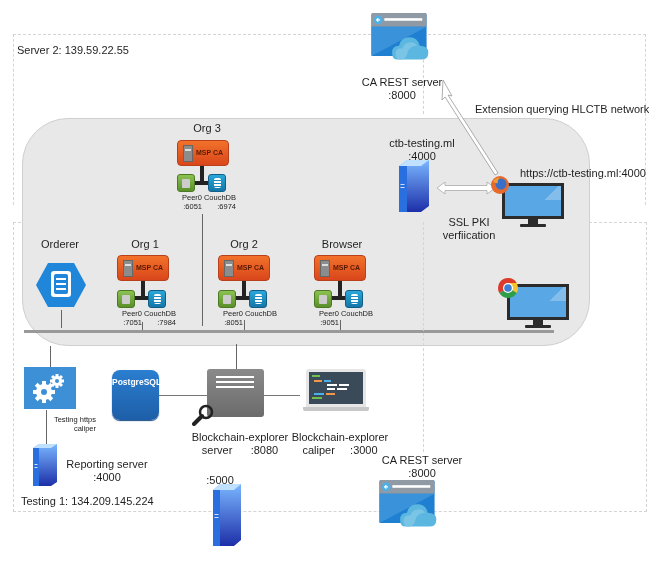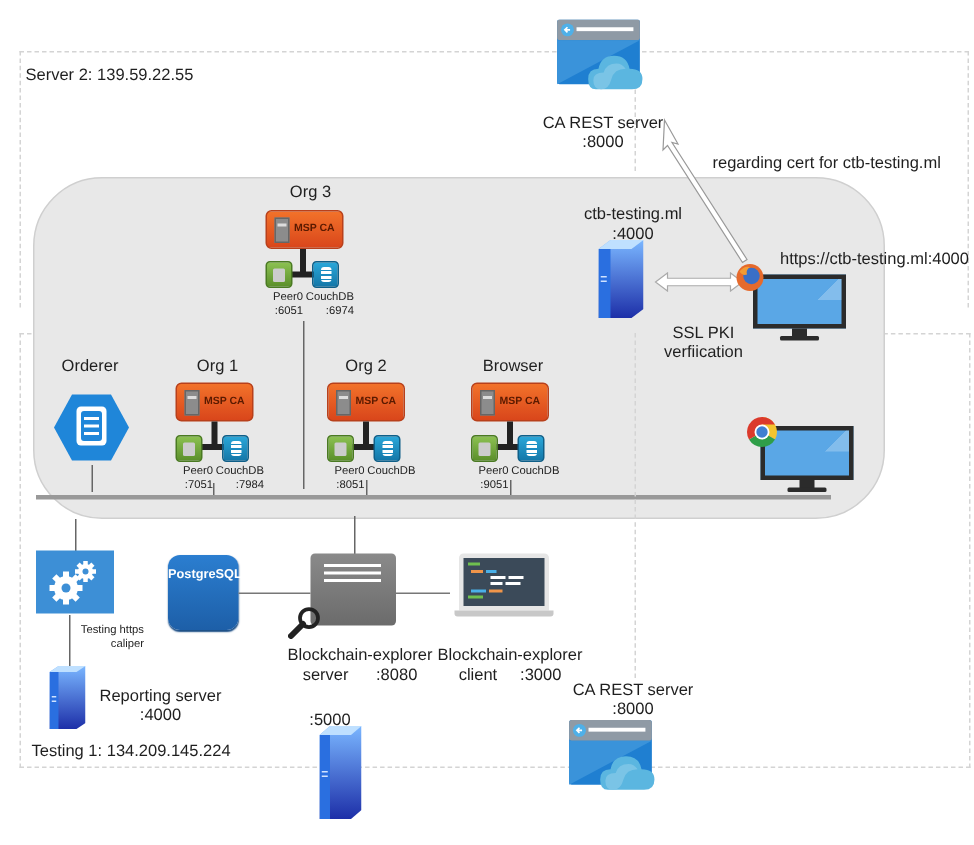--- a/index.html
+++ b/index.html
@@ -208,21 +208,21 @@
       <div style="position:absolute; left:28px; top:16px; width:10px; height:1.5px; background:#fff;"></div>
       <div style="position:absolute; left:5px; top:21px; width:10px; height:1.5px; background:#4ab0e8;"></div>
       <div style="position:absolute; left:17px; top:21px; width:9px; height:1.5px; background:#f0954a;"></div>
       <div style="position:absolute; left:3px; top:25px; width:10px; height:1.5px; background:#6fbf4f;"></div>
     </div>
   </div>
   <div style="position:absolute; left:0; top:38px; width:66px; height:4px; background:#c8c8c8; border-radius:0 0 2px 2px;"></div>
 </div>
 <div class="lbl center" style="left:290px; top:431px; width:100px;">
     <div>Blockchain-explorer</div>
-    <div style="white-space:pre;">client     :3000</div>
+    <div style="white-space:pre;">caliper     :3000</div>
   </div>
 
 <div class="lbl center" style="left:155px; top:474px; width:130px;">
     <div>:5000</div>
   </div>
 <svg class="abs" style="left:213px; top:484px;" width="28" height="62" viewBox="0 0 28 62">
   <defs>
       <linearGradient id="tw2" x1="0" y1="0" x2="0" y2="1">
         <stop offset="0" stop-color="#7ab6ff"></stop>
         <stop offset="1" stop-color="#1d2fa8"></stop>
@@ -244,21 +244,21 @@
   <polygon points="0,16 64,16 0,50" fill="#3a93da"></polygon>
   <path d="M30,54 Q24,54 24,46 Q24,38 32,38 Q34,28 44,28 Q54,28 56,38 Q66,38 66,46 Q66,54 58,54 Z" fill="#5bb6e0"></path>
   <path d="M34,54 Q28,54 28,47 Q28,41 36,41 Q38,34 46,34 Q50,34 53,38 Q44,38 42,46 Q40,54 34,54 Z" fill="#7ac4e6"></path>
 </svg>
 <div class="lbl center" style="left:352px; top:76px; width:100px;">
     <div>CA REST server</div>
     <div>:8000</div>
   </div>
 
 <div class="lbl" style="left:475px; top:103px;">
-    <div>regarding cert for ctb-testing.ml</div>
+    <div>Extension querying HLCTB network</div>
   </div>
 
 <svg class="abs" style="left:440px; top:78px;" width="70" height="100" viewBox="0 0 70 100">
   <polygon points="3,2 12,18 8,17 58,95 55,97 5,19 2,22" fill="#fff" stroke="#999" stroke-width="0.8"></polygon>
 </svg>
 
 <div class="lbl center" style="left:382px; top:137px; width:80px;">
     <div>ctb-testing.ml</div>
     <div>:4000</div>
   </div>

